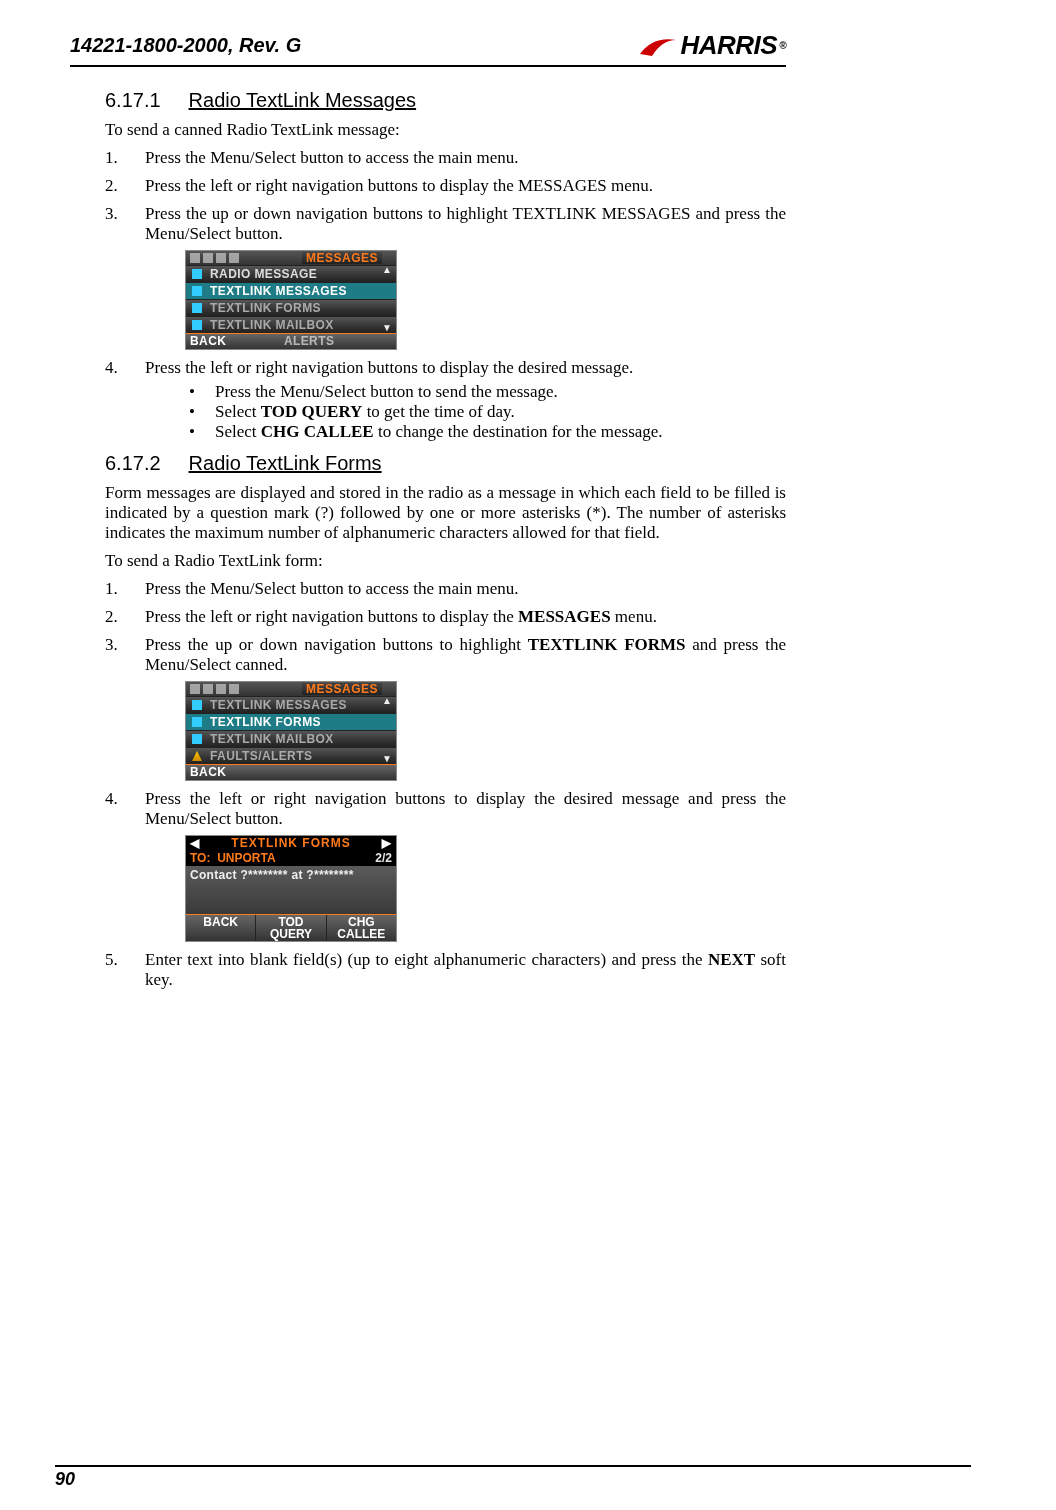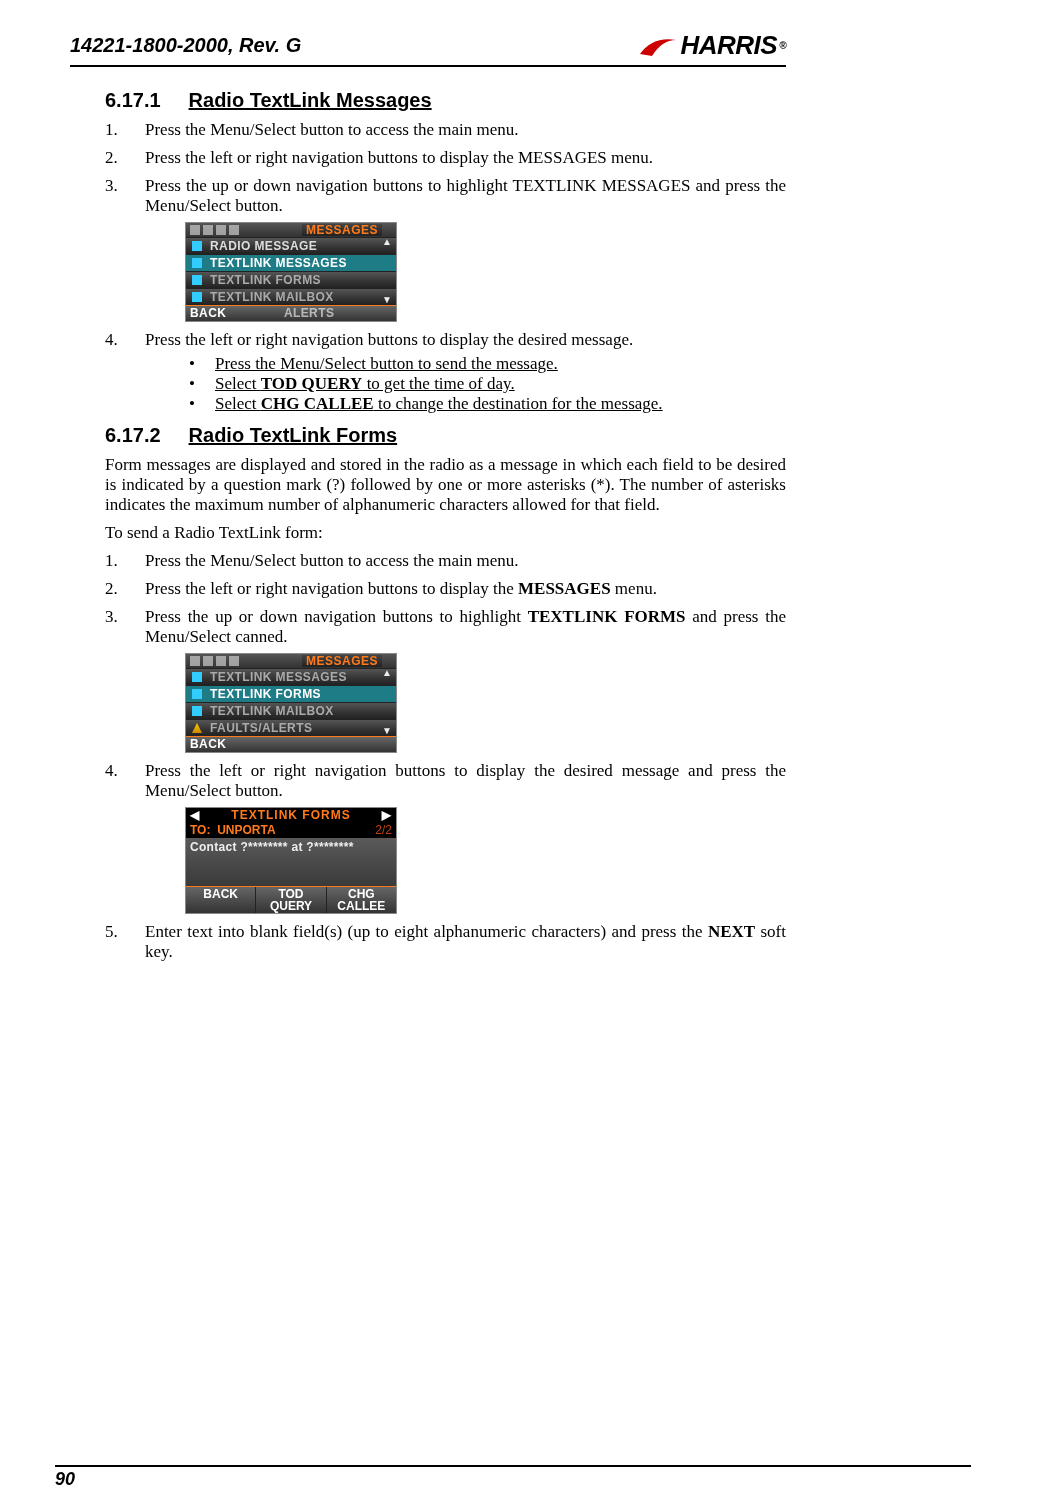--- a/index.html
+++ b/index.html
@@ -43,21 +43,21 @@
   }
   .logo .swoosh {
     width: 40px;
     height: 24px;
   }
   .content {
     padding-left: 35px;
   }
   .h3 {
     font-family: Arial, Helvetica, sans-serif;
-    font-weight: bold;
+    font-weight: normal;
     font-size: 20px;
     margin: 10px 0 8px 0;
   }
   .h3 .num { display:inline-block; width: 78px; }
   .h3 .title { text-decoration: underline; }
   p { margin: 8px 0; text-align: justify;}
   ol {
     padding-left: 0;
     margin: 6px 0;
     list-style: none;
@@ -78,21 +78,20 @@
   }
   ul.bullets {
     list-style: none;
     padding-left: 0;
     margin: 4px 0 4px 40px;
   }
   ul.bullets li {
     position: relative;
     padding-left: 30px;
     margin: 0 0;
-    text-decoration: underline;
   }
   ul.bullets li::before {
     content: "•";
     position: absolute;
     left: 4px;
     top: 0;
     font-size: 17px;
   }
   .radio-screen {
     width: 210px;
@@ -159,21 +158,21 @@
     letter-spacing: 1px;
     padding: 1px 0;
     position: relative;
   }
   .rs-form-header .al { position:absolute; left:4px; color:#fff;}
   .rs-form-header .ar { position:absolute; right:4px; color:#fff;}
   .rs-to {
     background:#000; color:#ff7a1a; font-weight:bold; padding:2px 4px;
     display:flex; justify-content:space-between;
   }
-  .rs-to .pg { color:#c2410c; font-weight:normal;}
+  .rs-to .pg { color:#e5e5e5; font-weight:bold;}
   .rs-body {
     background: linear-gradient(#5a5a5a,#3a3a3a);
     color:#eee;
     min-height: 42px;
     padding: 3px 4px;
     font-weight:bold;
     letter-spacing:.3px;
   }
   .rs-foot3 {
     background: linear-gradient(#666,#333);
@@ -214,20 +213,21 @@
     </span>
   </div>
 
   <div class="content">
 
     <div class="h3">
       <span class="num">6.17.1</span>
       <span class="title">Radio TextLink Messages</span>
     </div>
 
+    <p>To send a canned Radio TextLink message:</p>
 
     <ol>
       <li>Press the Menu/Select button to access the main menu.</li>
       <li>Press the left or right navigation buttons to display the MESSAGES menu.</li>
       <li>
         <span>Press the up or down navigation buttons to highlight TEXTLINK MESSAGES and press the Menu/Select button.</span>
         
         <div class="radio-screen">
           <div class="rs-status">
             <span class="ico"></span>
@@ -273,21 +273,21 @@
           <li><span>Select </span><b>CHG CALLEE</b><span> to change the destination for the message.</span></li>
         </ul>
       </li>
     </ol>
 
     <div class="h3">
       <span class="num">6.17.2</span>
       <span class="title">Radio TextLink Forms</span>
     </div>
 
-    <p>Form messages are displayed and stored in the radio as a message in which each field to be desired is indicated by a question mark (?) followed by one or more asterisks (*). The number of asterisks indicates the maximum number of alphanumeric characters allowed for that field.</p>
+    <p>Form messages are displayed and stored in the radio as a message in which each field to be filled is indicated by a question mark (?) followed by one or more asterisks (*). The number of asterisks indicates the maximum number of alphanumeric characters allowed for that field.</p>
     <p>To send a Radio TextLink form:</p>
 
     <ol>
       <li>Press the Menu/Select button to access the main menu.</li>
       <li><span>Press the left or right navigation buttons to display the </span><b>MESSAGES</b><span> menu.</span></li>
       <li>
         <span>Press the up or down navigation buttons to highlight </span><b>TEXTLINK FORMS</b><span> and press the Menu/Select canned.</span>
         
         <div class="radio-screen">
           <div class="rs-status">

